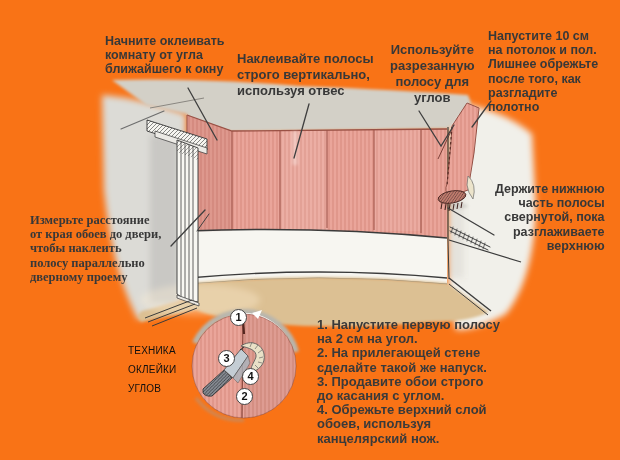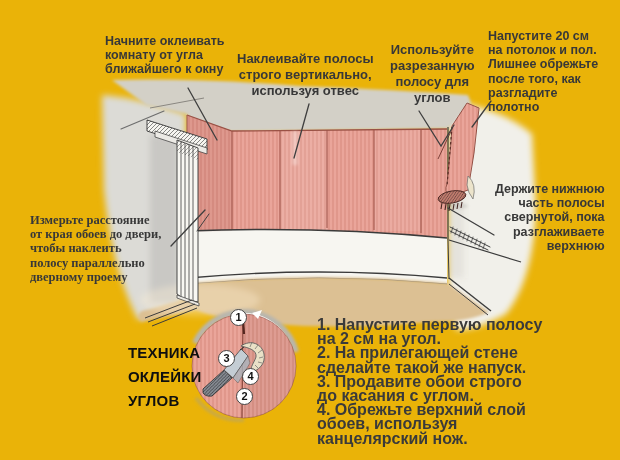--- a/index.html
+++ b/index.html
@@ -1,32 +1,32 @@
 <!DOCTYPE html>
 <html><head>
 <meta charset="utf-8">
 <style>
   html,body{margin:0;padding:0;background:#ffffff;}
   #stage{
-    position:relative;width:620px;height:460px;background:#eab308;overflow:hidden;
+    position:relative;width:620px;height:460px;background:#f97316;overflow:hidden;
     font-family:"Liberation Sans","DejaVu Sans",sans-serif;
   }
   #room-svg{position:absolute;left:0;top:0;z-index:1;}
   .ann{
     position:absolute;z-index:3;white-space:pre-line;
     font-weight:bold;color:#383838;font-size:12.5px;line-height:14.2px;
   }
   .ann-lg{font-size:13px;line-height:16px;}
   .inset-heading{
-    position:absolute;z-index:3;white-space:pre-line;font-weight:bold;
-    color:#0f0f0f;font-size:15px;line-height:24px;letter-spacing:.2px;
+    position:absolute;z-index:3;white-space:pre-line;font-weight:normal;
+    color:#0f0f0f;font-size:10px;line-height:19px;letter-spacing:.2px;
   }
   .steps{
     position:absolute;z-index:3;white-space:pre-line;font-weight:bold;
-    color:#3a3a3a;font-size:16px;line-height:14.2px;
+    color:#3a3a3a;font-size:13px;line-height:14.2px;
   }
   .badge{
     position:absolute;z-index:4;width:17px;height:17px;border-radius:50%;
     background:#ffffff;border:1.2px solid #444;box-sizing:border-box;
     font-weight:bold;font-size:11px;line-height:14px;color:#111;
     text-align:center;
   }
 </style>
 </head>
 <body>
@@ -199,28 +199,28 @@
         <line x1="262" y1="363" x2="258" y2="362"></line>
             <line x1="258" y1="368" x2="255" y2="365"></line>
       </g>
     </g>
   </g>
 </svg>
 
   <div class="ann" style="left:105px;top:34px;">Начните оклеивать
 комнату от угла
 ближайшего к окну</div>
-  <div class="ann ann-lg" style="left:237px;top:51px;text-align:center;">Наклеивайте полосы
+  <div class="ann ann-lg" style="left:237px;top:51px;">Наклеивайте полосы
 строго вертикально,
 используя отвес</div>
   <div class="ann ann-lg" style="left:390px;top:42px;text-align:center;">Используйте
 разрезанную
 полосу для
 углов</div>
-  <div class="ann" style="left:488px;top:29px;">Напустите 20 см
+  <div class="ann" style="left:488px;top:29px;">Напустите 10 см
 на потолок и пол.
 Лишнее обрежьте
 после того, как
 разгладите
 полотно</div>
   <div class="ann" style="left:30px;top:213px;font-family:Liberation Serif, serif;">Измерьте расстояние
 от края обоев до двери,
 чтобы наклеить
 полосу параллельно
 дверному проему</div>

